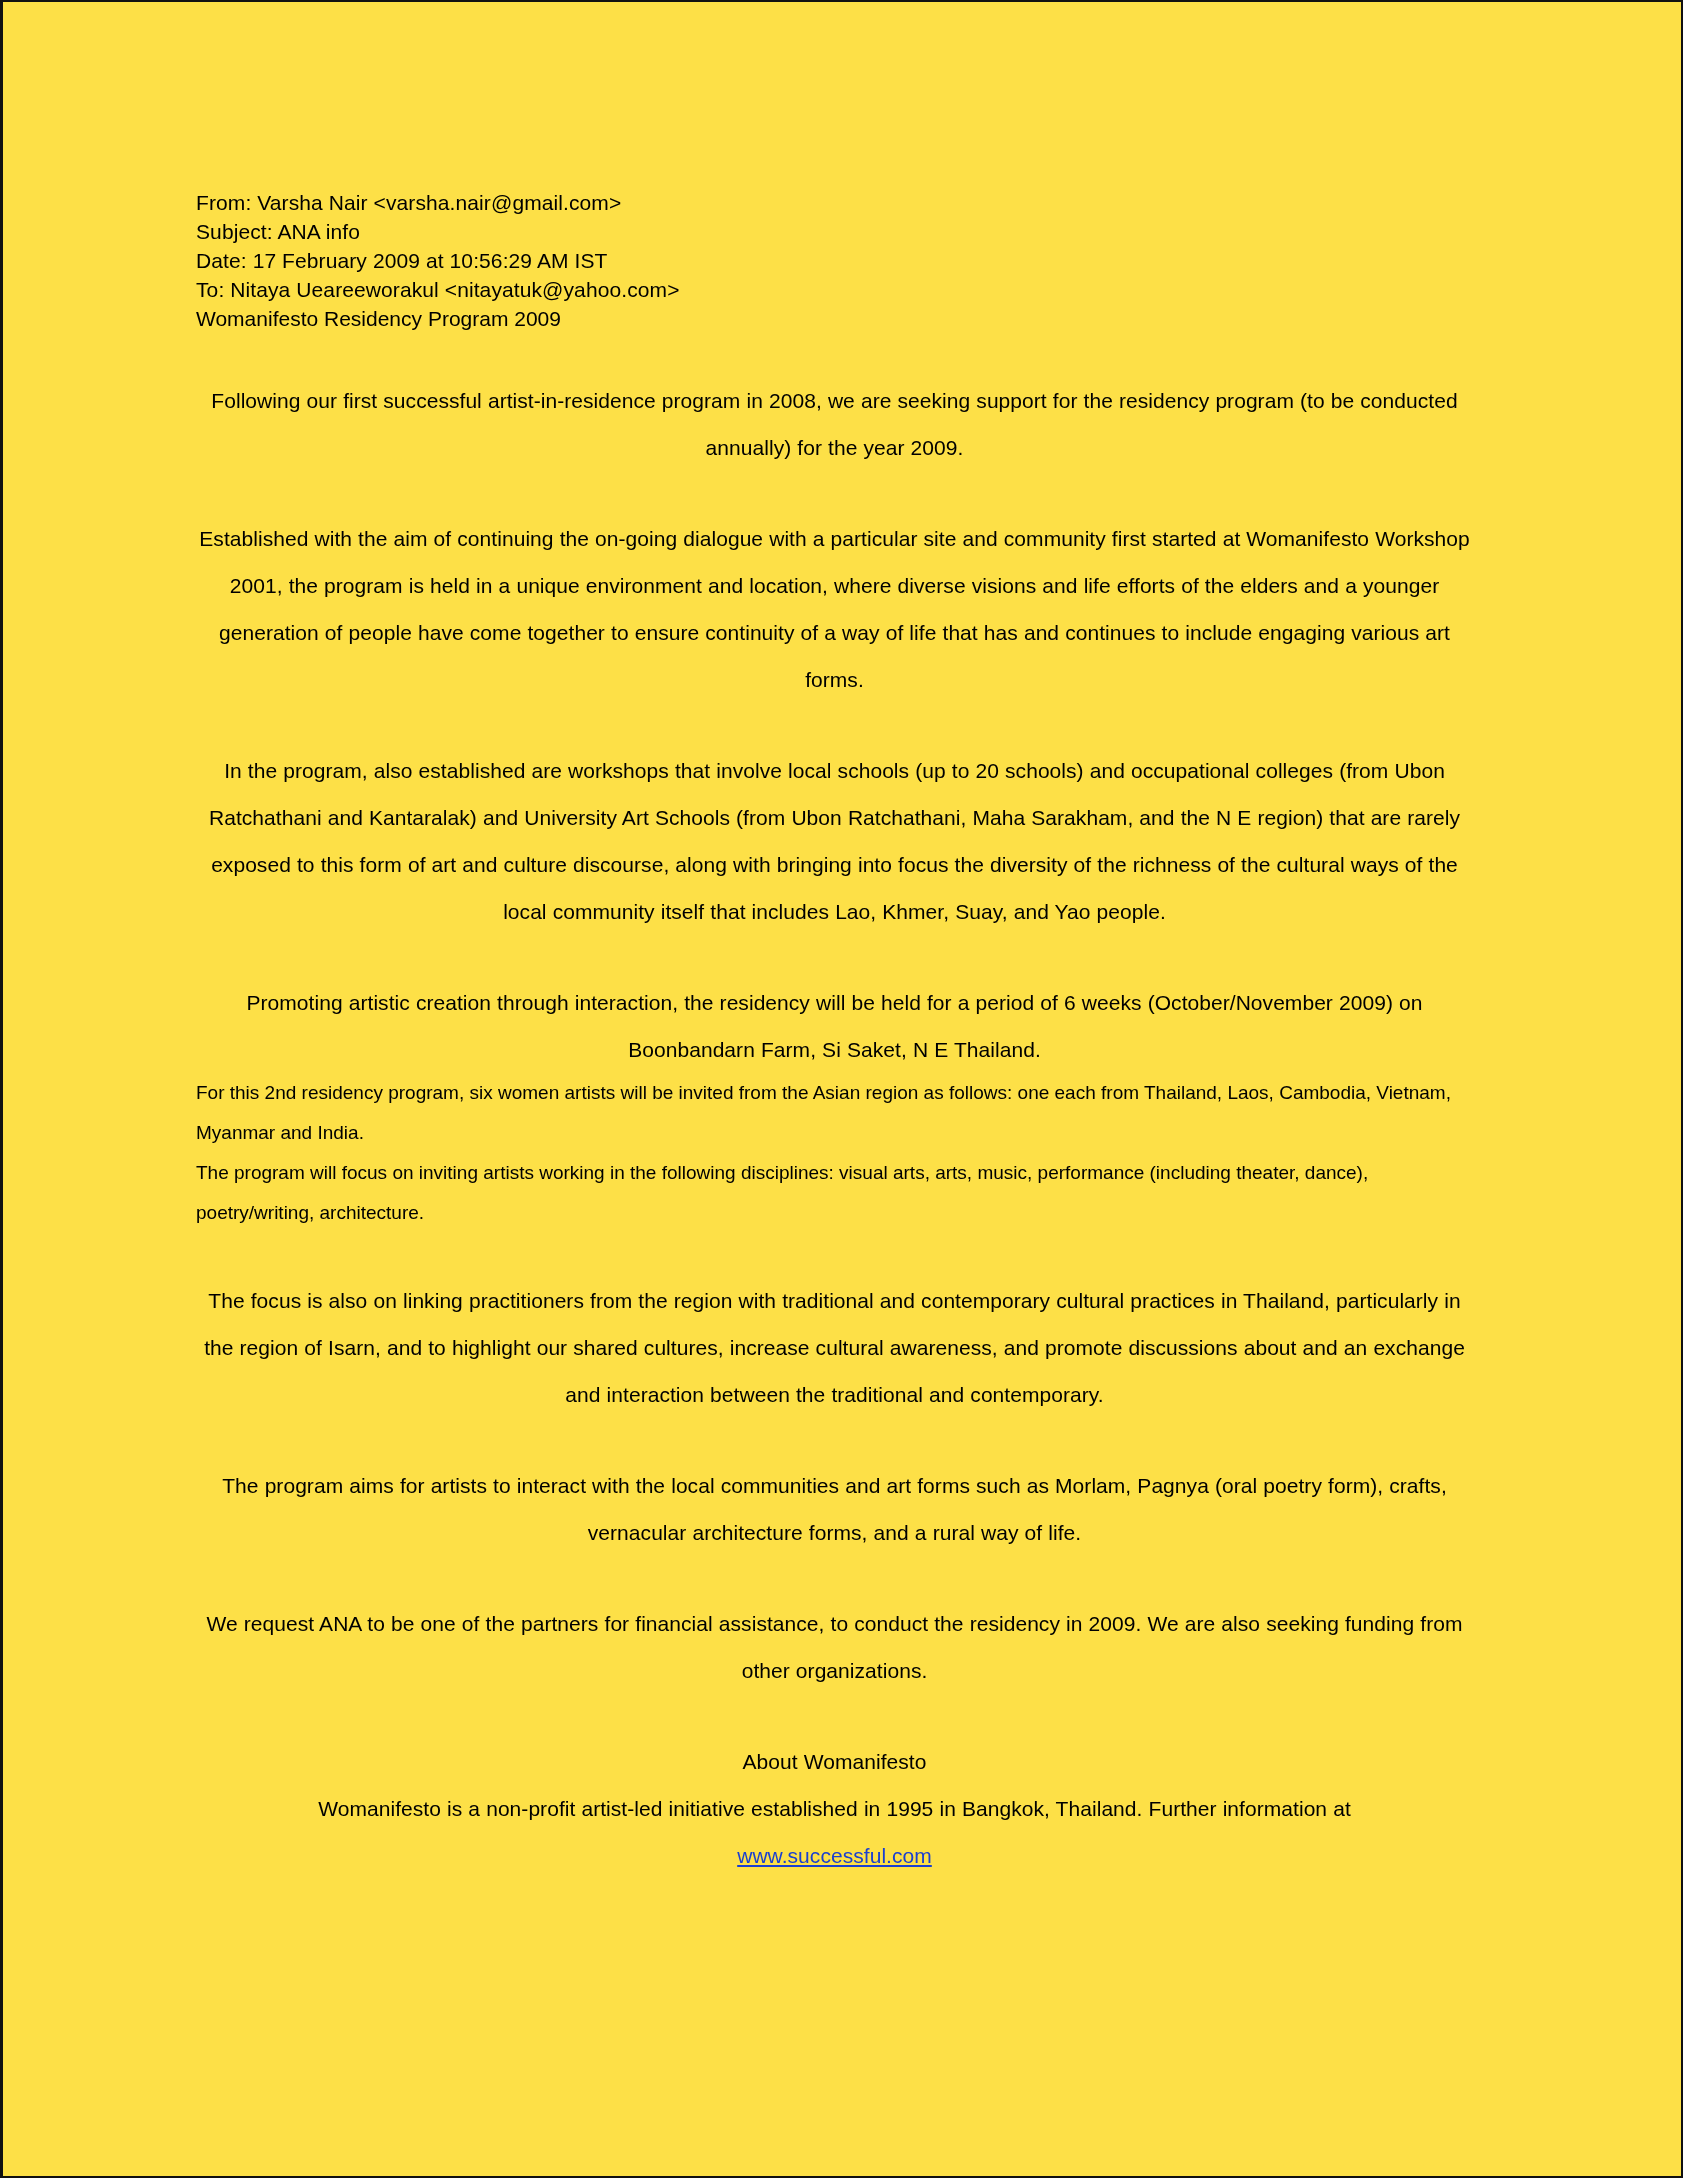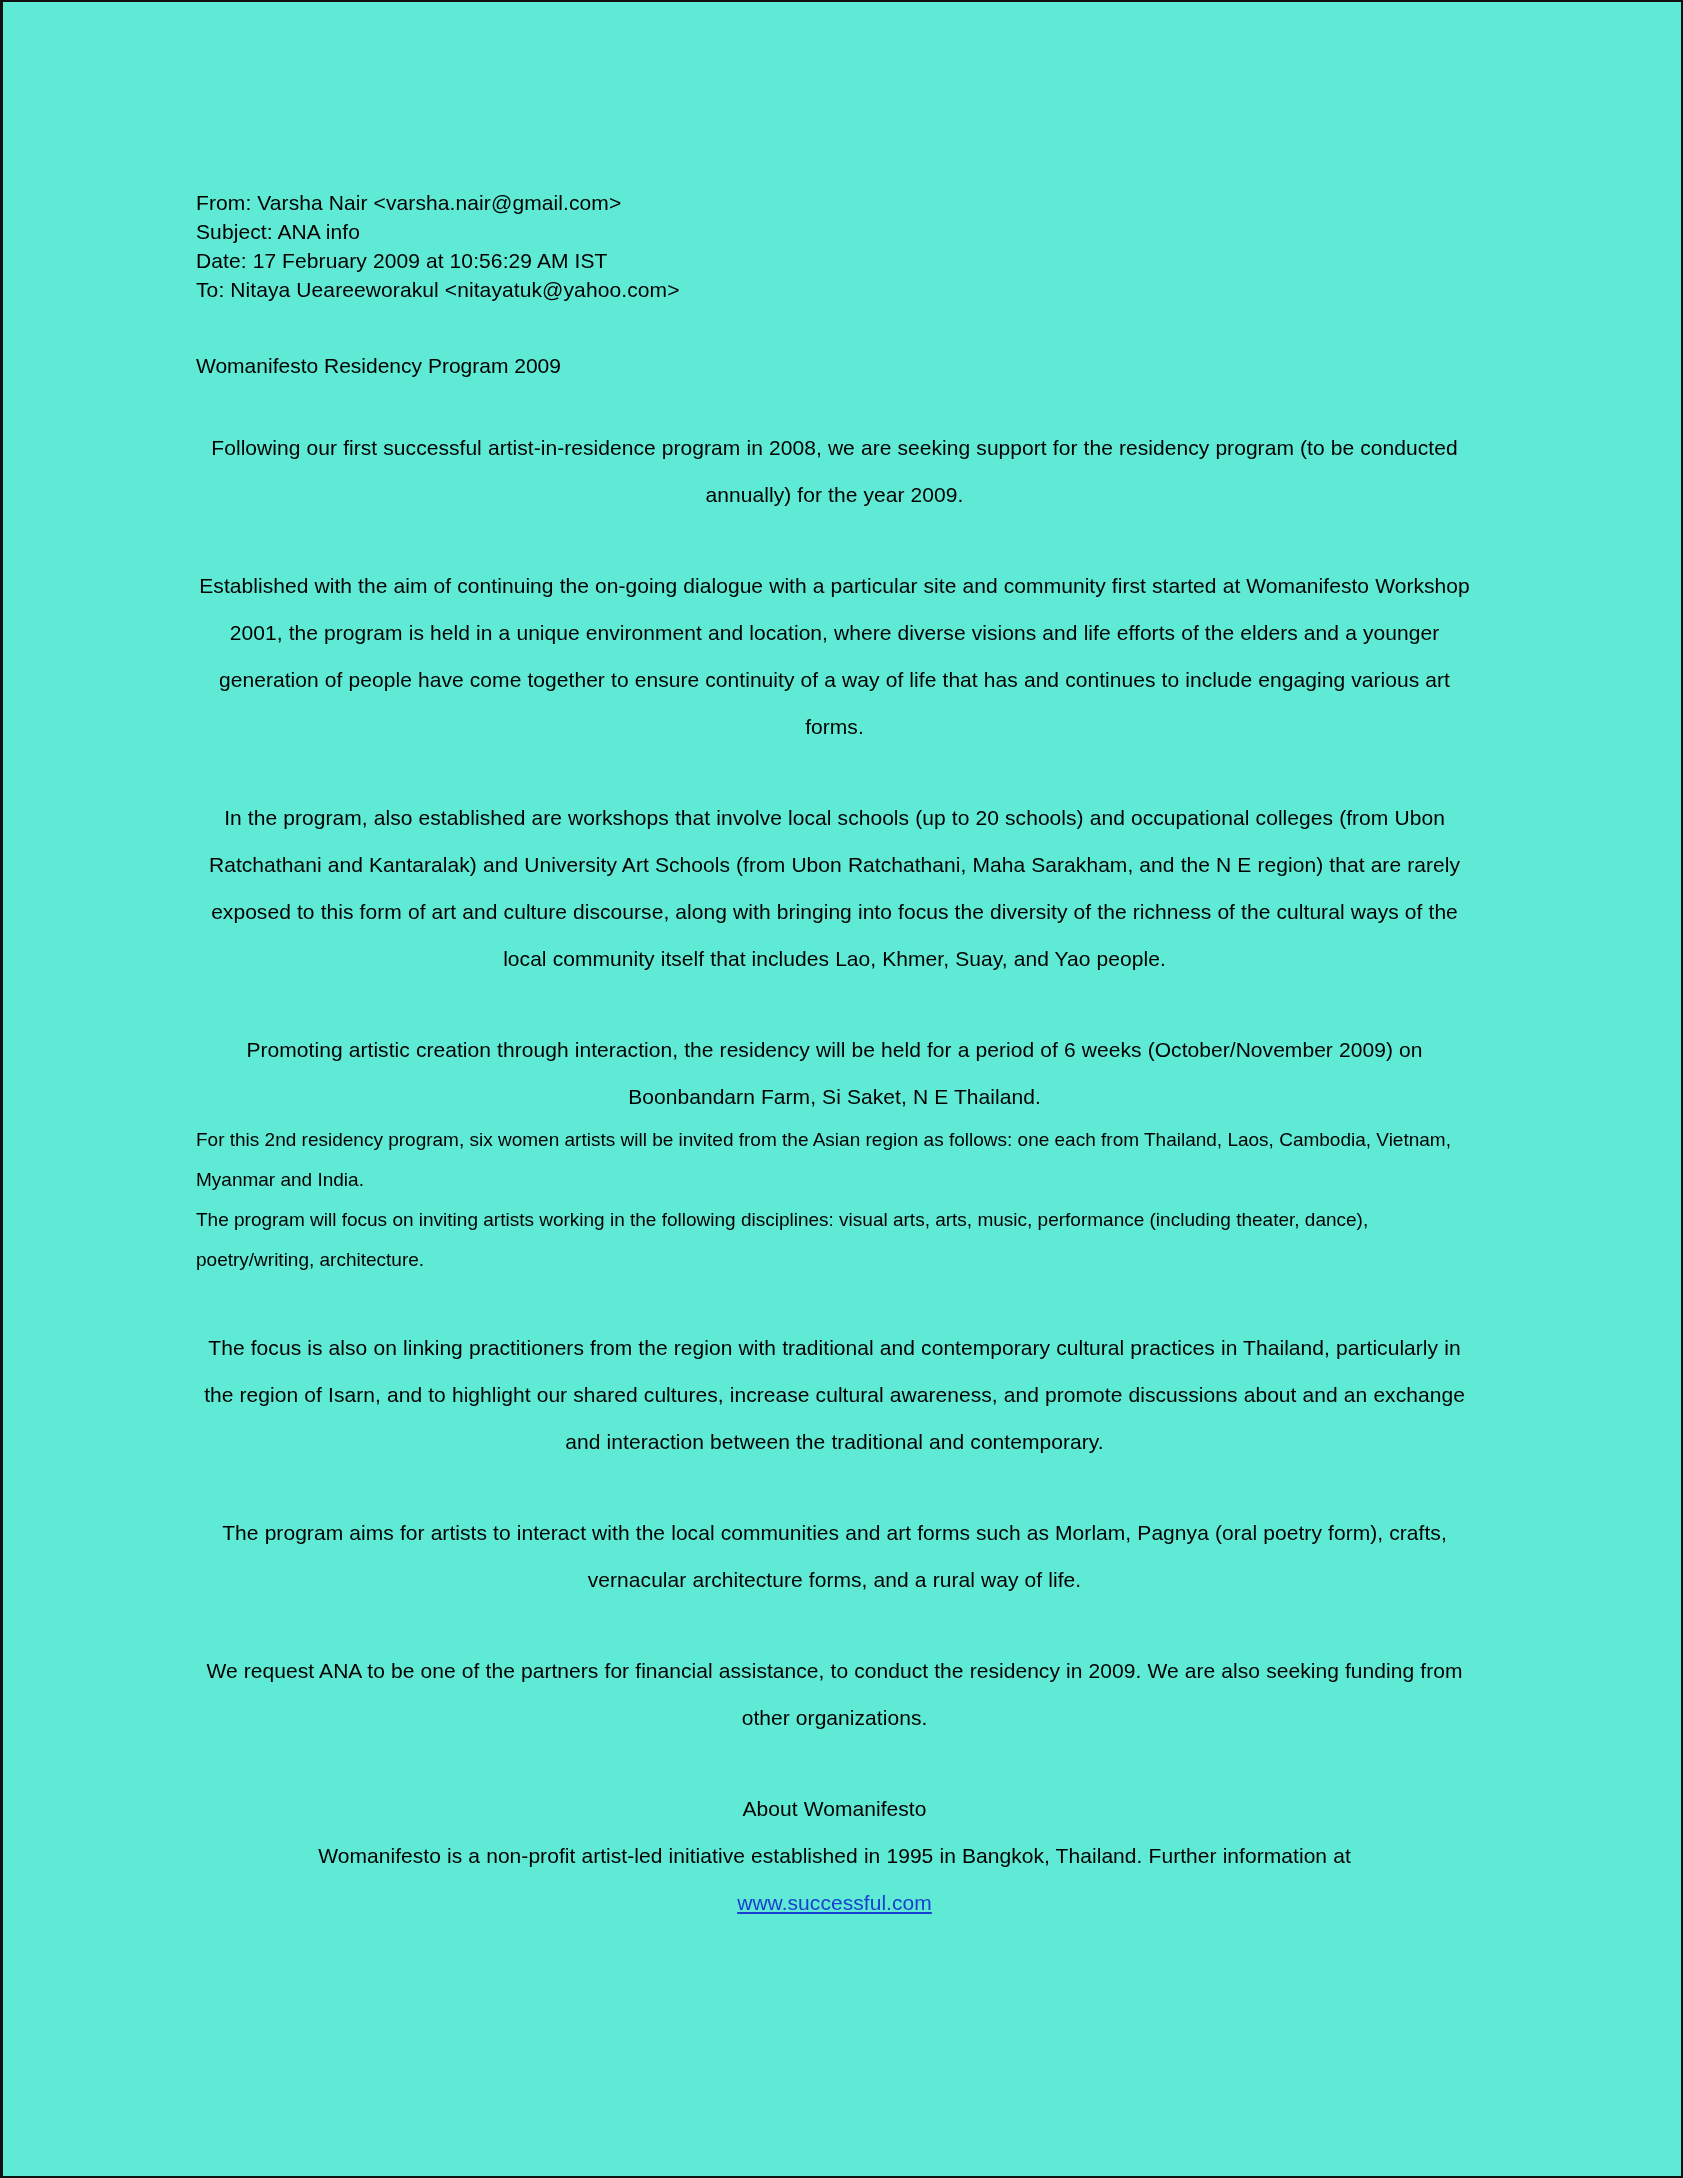--- a/index.html
+++ b/index.html
@@ -24,38 +24,37 @@
     border-right: 2px solid #111;
     border-top: 2px solid #111;
     border-bottom: 2px solid #111;
   }
   .sheet {
     position: absolute;
     left: 0;
     top: 0;
     right: 0;
     bottom: 0;
-    background: #5eead4;
+    background: #fde047;
   }
   .content {
     position: absolute;
     left: 193px;
     top: 186px;
     width: 1277px;
   }
   .hdr-block {
     font-size: 21px;
     line-height: 29px;
     letter-spacing: 0.1px;
   }
   .hdr-line {
     white-space: nowrap;
   }
   .title-line {
-    margin-top: 47px;
     font-size: 21px;
     line-height: 29px;
   }
   .para {
     margin-top: 44px;
     font-size: 21px;
     line-height: 47px;
     text-align: center;
     letter-spacing: 0.05px;
     word-spacing: 0.2px;

